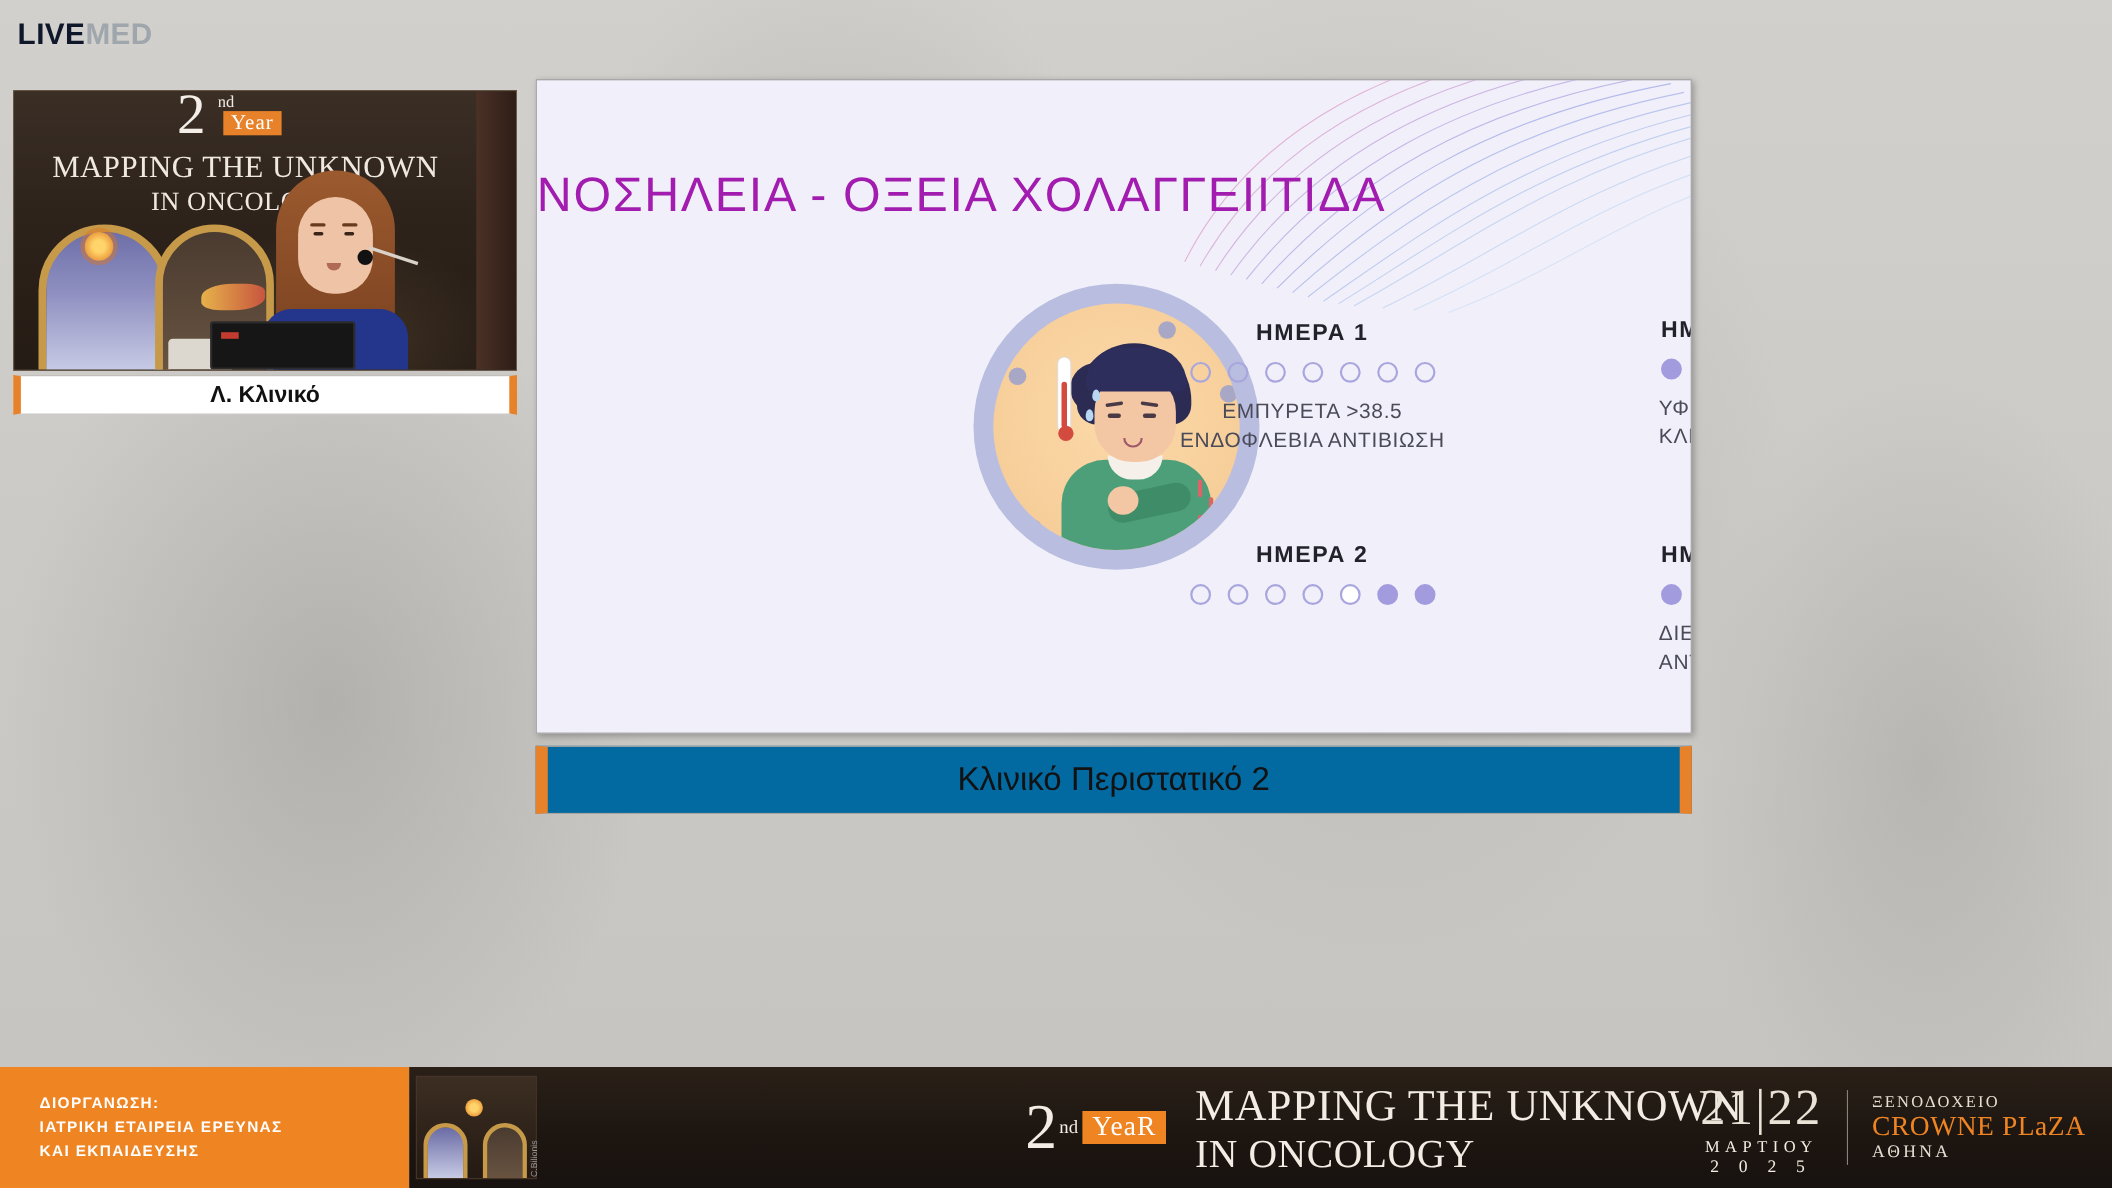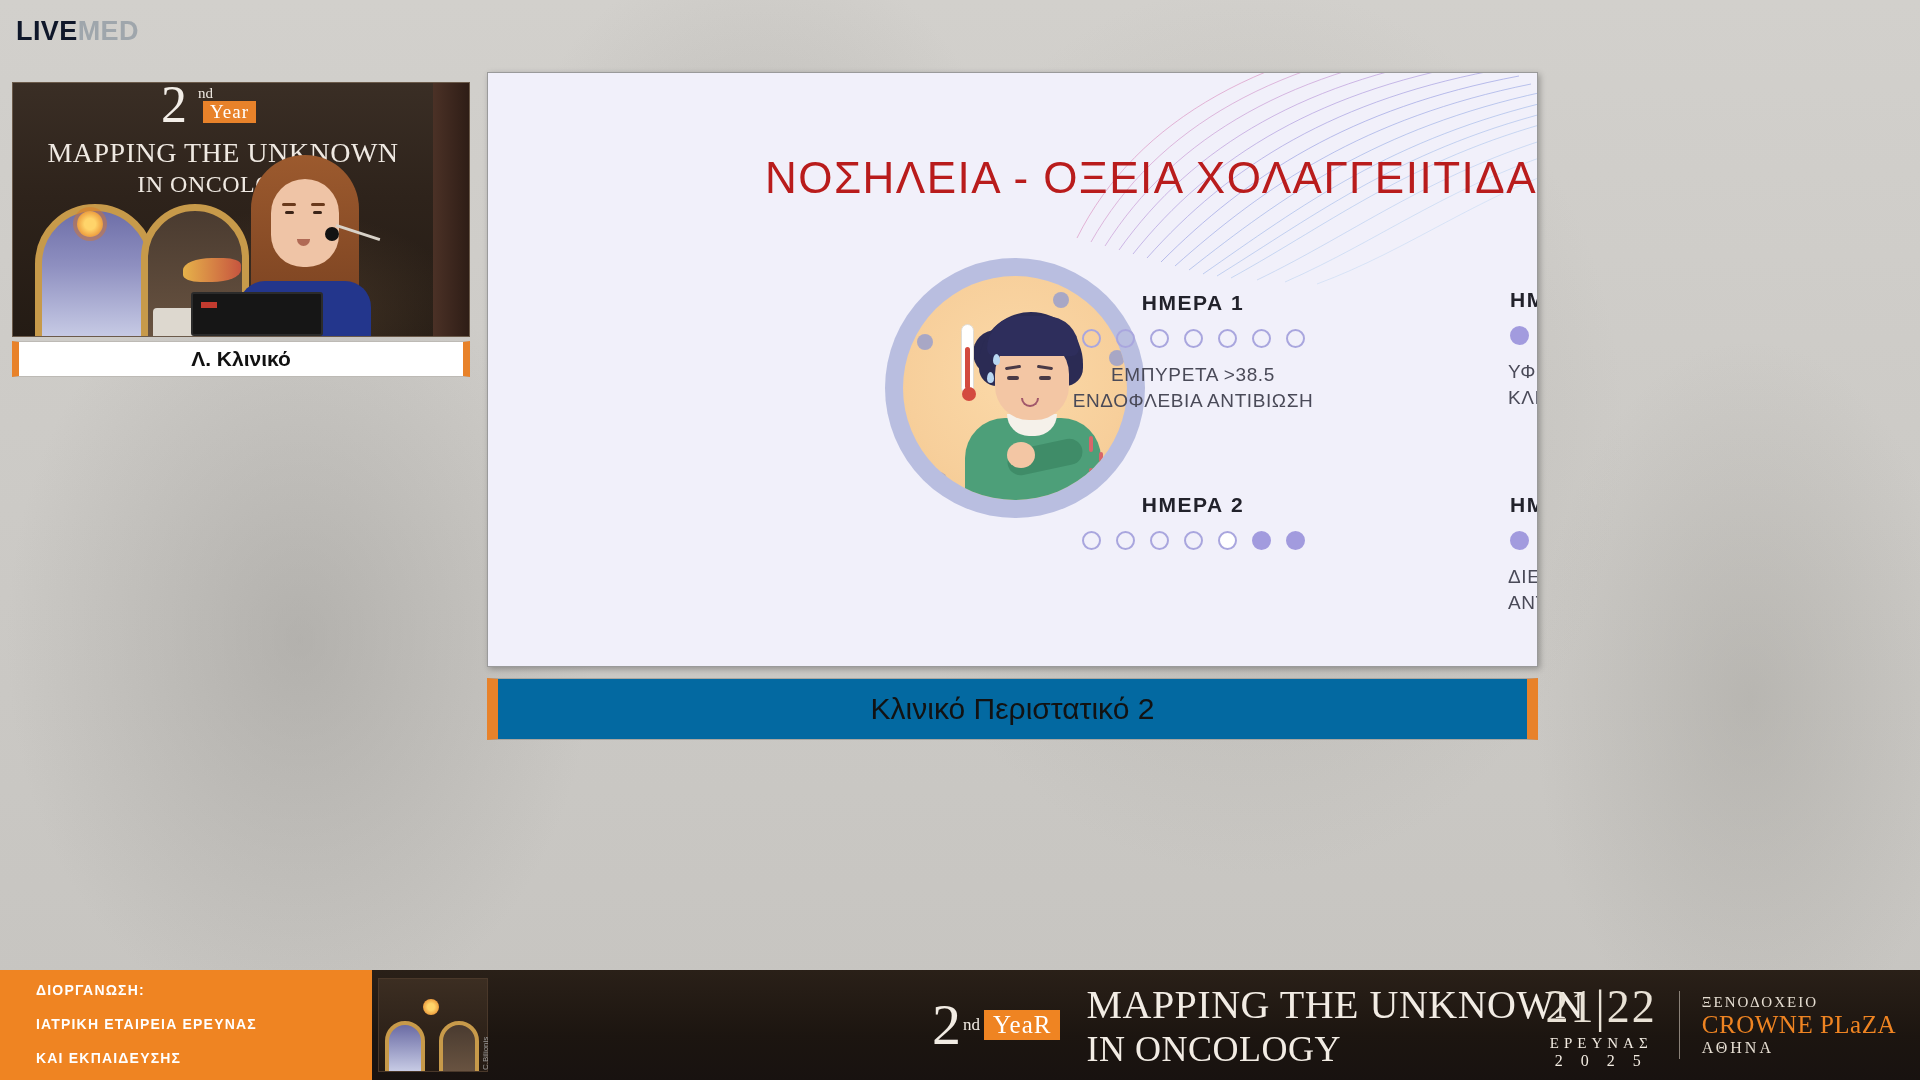--- a/index.html
+++ b/index.html
@@ -90,22 +90,22 @@
 
   
   #slide{
     position:absolute; left:487px; top:72px; width:1051px; height:595px;
     background:#f1f0fa; border:1px solid #9a9a9a;
     box-shadow:2px 2px 6px rgba(0,0,0,.28);
     overflow:hidden; z-index:4;
   }
   #slide-deco{ position:absolute; right:-40px; top:-55px; width:560px; height:300px; opacity:.85; pointer-events:none;}
   #slide-title{
-    position:absolute; left:0; right:0; top:80px; text-align:right;
-    font-size:44px; font-weight:300; letter-spacing:1.5px; color:#b91c1c;
+    position:absolute; left:0; right:0; top:80px; text-align:left;
+    font-size:44px; font-weight:300; letter-spacing:1.5px; color:#a21caf;
   }
 
   .day-block{ position:absolute; width:320px; }
   .day-label{ font-size:21px; font-weight:bold; letter-spacing:1.5px; color:#22222b; text-align:center;}
   .dots{ display:flex; gap:15px; justify-content:center; margin-top:14px;}
   .dot{ width:19px; height:19px; border-radius:50%; border:2.2px solid #a9a6de; background:transparent;}
   .dot.white{ background:#ffffff; }
   .dot.filled{ background:#a29bde; border-color:#a29bde;}
   .day-lines{ margin-top:14px; text-align:center; }
   .day-lines div{ font-size:19px; font-weight:300; letter-spacing:.6px; color:#4a4a58; line-height:1.35; white-space:nowrap;}
@@ -158,21 +158,21 @@
   }
   #caption-bar span{ font-size:30px; color:#121212; }
 
   
   #footer{
     position:absolute; left:0; bottom:0; width:1920px; height:110px;
     display:flex; z-index:6;
   }
   #org{
     width:372px; background:#ef8422; color:#fff; display:flex; flex-direction:column;
-    justify-content:center; padding-left:36px;gap:12px;
+    justify-content:center; padding-left:36px;
   }
   #org div{ font-size:14px; font-weight:bold; letter-spacing:1.2px; line-height:1.55;}
   #footer-dark{
     flex:1; background:linear-gradient(180deg,#2a2018 0%,#1c1510 60%,#181210 100%);
     position:relative; display:flex; align-items:center;
   }
   #foot-art{
     position:absolute; left:6px; top:8px; width:110px; height:94px;
     background:linear-gradient(180deg,#3c2e22,#241a13); border:1px solid #4a382a; overflow:hidden;
   }
@@ -382,21 +382,21 @@
         <span class="ft-year" style="margin-left:4px">YeaR</span>
       </div>
       <div>
         <div class="ft-main1">MAPPING THE UNKNOWN</div>
         <div class="ft-main2">IN ONCOLOGY</div>
       </div>
     </div>
     <div id="foot-right">
       <div class="fr-date">
         <div class="fr-d1">21|22</div>
-        <div class="fr-d2">ΕΡΕΥΝΑΣ</div>
+        <div class="fr-d2">ΜΑΡΤΙΟΥ</div>
         <div class="fr-d3">2 0 2 5</div>
       </div>
       <div class="fr-sep"></div>
       <div class="fr-venue">
         <div class="fr-v1">ΞΕΝΟΔΟΧΕΙΟ</div>
         <div class="fr-v2">CROWNE PLaZA</div>
         <div class="fr-v3">ΑΘΗΝΑ</div>
       </div>
     </div>
   </div>

